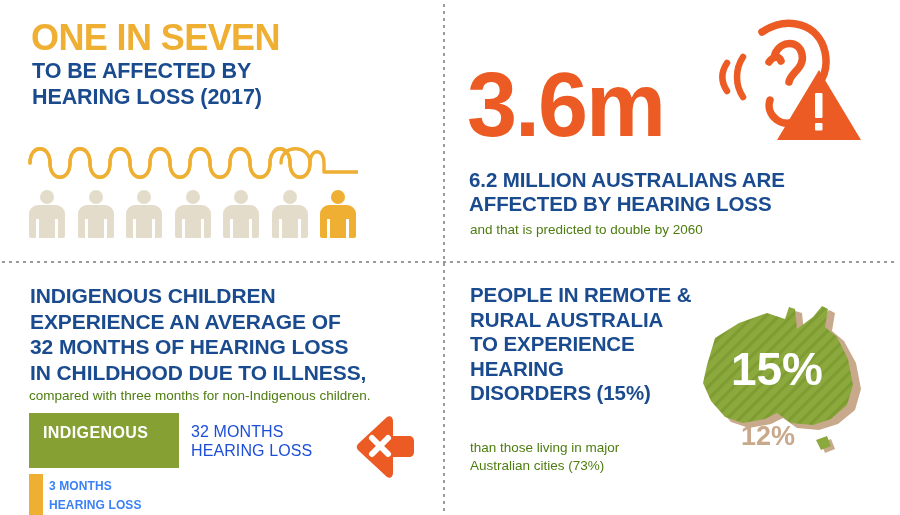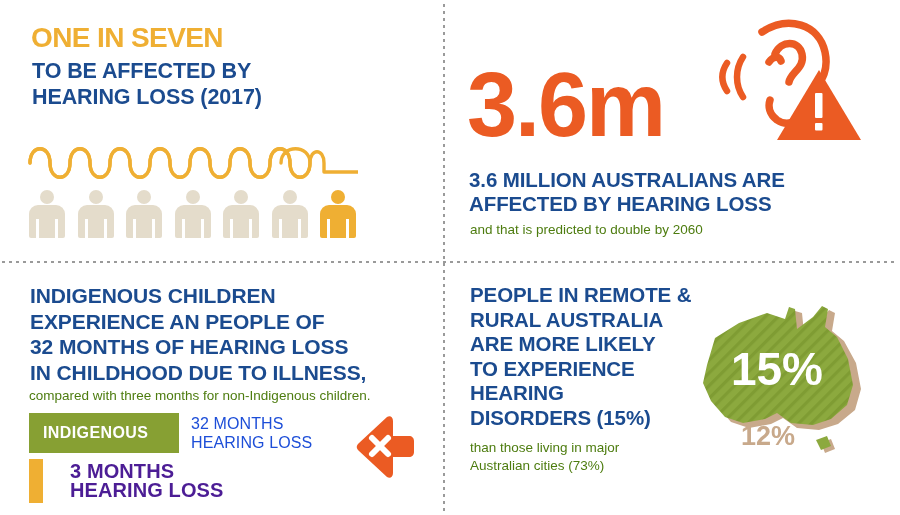--- a/index.html
+++ b/index.html
@@ -21,21 +21,21 @@
   .div-h{
     position:absolute;left:2px;top:261px;height:2px;width:896px;
     background-image:linear-gradient(to right,#9a9a9a 0 3px, rgba(0,0,0,0) 3px 7px);
     background-size:7px 2px;
   }
 
   
   .quad{position:absolute;}
   .hl-gold{
     color:#EFAF33;
-    font-size:28px;font-weight:bold;letter-spacing:-0.6px;
+    font-size:36px;font-weight:bold;letter-spacing:-0.6px;
     line-height:40px;
     font-family:"Liberation Sans", sans-serif;
   }
   .hl-navy{
     color:#1B4B8F;
     font-size:21.5px;font-weight:bold;letter-spacing:-0.1px;
     line-height:26px;
     font-family:"Liberation Sans", sans-serif;
   }
   .sub-gray{
@@ -80,32 +80,32 @@
   
   #q3{left:0;top:261px;width:443px;height:254px;}
   #q3 .h3{position:absolute;left:30px;top:22px;}
   #q3 .h3 .hl-navy{font-size:21px;line-height:25.5px;}
   #q3 .s3{position:absolute;left:29px;top:126px;}
   #q3 .legend{position:absolute;left:29px;top:152px;}
   .lg-row{display:flex;align-items:center;}
   .lg-box{
     background:#87A033;color:#ffffff;
     font-size:16px;font-weight:bold;letter-spacing:0.4px;
-    padding:11px 13px 11px 14px;
+    padding:11px 13px 26px 14px;
     line-height:18px;
     width:150px;box-sizing:border-box;
   }
   .lg-lab-green{
     color:#1d4ed8;font-size:16px;font-weight:normal;line-height:19px;
     margin-left:12px;letter-spacing:0.1px;
   }
   .lg-bar-gold{width:14px;height:44px;background:#EFAF33;}
   .lg-lab-gold{
-    color:#4c1d95;font-size:20px;font-weight:bold;line-height:19px;
-    margin-left:27px;letter-spacing:0.1px;
+    color:#3b82f6;font-size:12px;font-weight:bold;line-height:19px;
+    margin-left:6px;letter-spacing:0.1px;
   }
   .lg-row2{margin-top:6px;}
   #q3 .spk{position:absolute;left:355px;top:152px;}
 
   
   #q4{left:443px;top:261px;width:457px;height:254px;}
   #q4 .h4{position:absolute;left:27px;top:22px;}
   #q4 .h4 .hl-navy{font-size:20.5px;line-height:24.5px;}
   #q4 .s4{position:absolute;left:27px;top:178px;}
   #q4 .mapwrap{position:absolute;left:242px;top:32px;width:200px;height:190px;}
@@ -206,32 +206,32 @@
         </g>
         <g>
           <path d="M104 60 L 146 130 L 62 130 Z" fill="#EB5B23"></path>
           <rect x="100" y="83" width="7.5" height="25" fill="#ffffff" rx="1"></rect>
           <rect x="100" y="113" width="7.5" height="7.5" fill="#ffffff" rx="1"></rect>
         </g>
       </svg>
     </div>
 
     <div class="h2">
-      <div class="hl-navy nowrap">3.6 MILLION AUSTRALIANS ARE</div>
+      <div class="hl-navy nowrap">6.2 MILLION AUSTRALIANS ARE</div>
       <div class="hl-navy nowrap">AFFECTED BY HEARING LOSS</div>
     </div>
 
     <div class="s2 sub-gray nowrap">and that is predicted to double by 2060</div>
   </div>
 
   <div class="quad" id="q3">
 
     <div class="h3">
       <div class="hl-navy nowrap">INDIGENOUS CHILDREN</div>
-      <div class="hl-navy nowrap">EXPERIENCE AN PEOPLE OF</div>
+      <div class="hl-navy nowrap">EXPERIENCE AN AVERAGE OF</div>
       <div class="hl-navy nowrap">32 MONTHS OF HEARING LOSS</div>
       <div class="hl-navy nowrap">IN CHILDHOOD DUE TO ILLNESS,</div>
     </div>
 
     <div class="s3 sub-gray nowrap">compared with three months for non-Indigenous children.</div>
 
     <div class="legend">
       <div class="lg-row">
         <div class="lg-box">INDIGENOUS</div>
         <div class="lg-lab-green">
@@ -259,21 +259,20 @@
         </g>
       </svg>
     </div>
   </div>
 
   <div class="quad" id="q4">
 
     <div class="h4">
       <div class="hl-navy nowrap">PEOPLE IN REMOTE &amp;</div>
       <div class="hl-navy nowrap">RURAL AUSTRALIA</div>
-      <div class="hl-navy nowrap">ARE MORE LIKELY</div>
       <div class="hl-navy nowrap">TO EXPERIENCE</div>
       <div class="hl-navy nowrap">HEARING</div>
       <div class="hl-navy nowrap">DISORDERS (15%)</div>
     </div>
 
     <div class="s4 sub-gray">
       <div class="nowrap">than those living in major</div>
       <div class="nowrap">Australian cities (73%)</div>
     </div>
 

